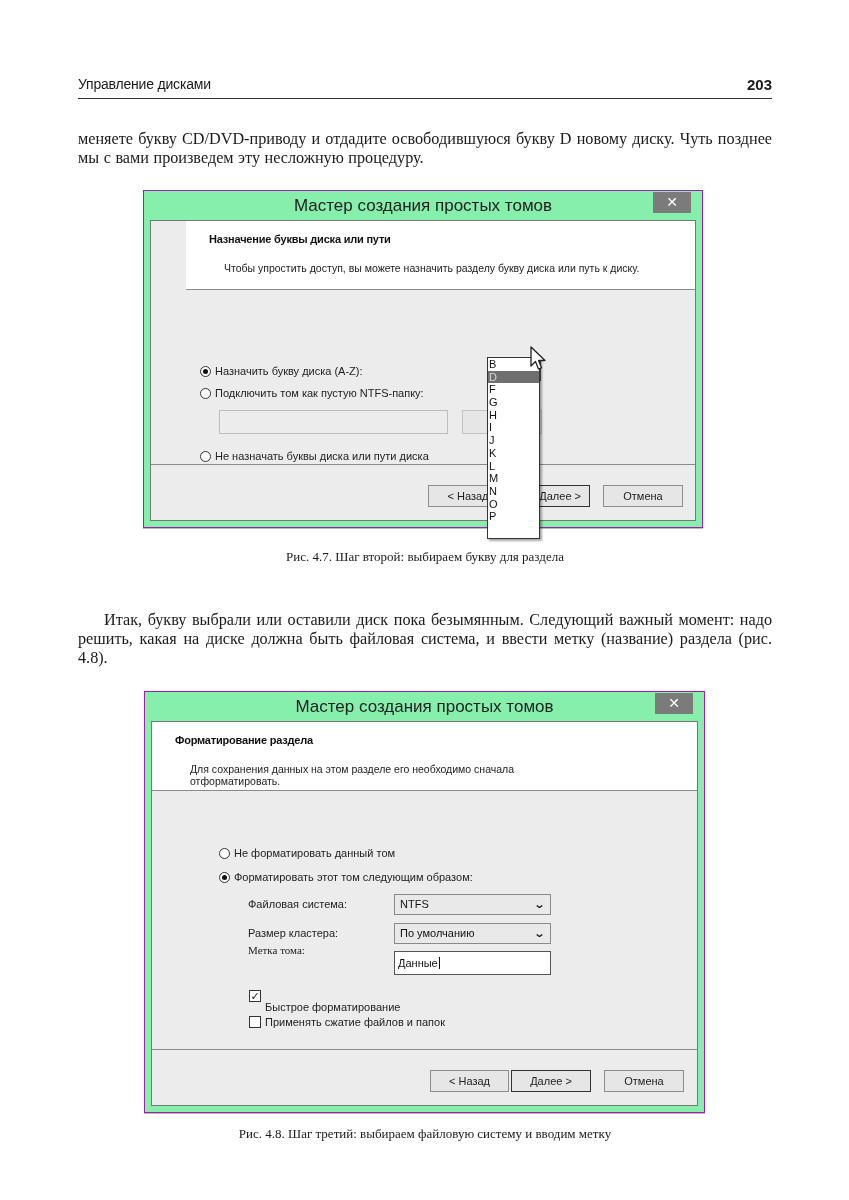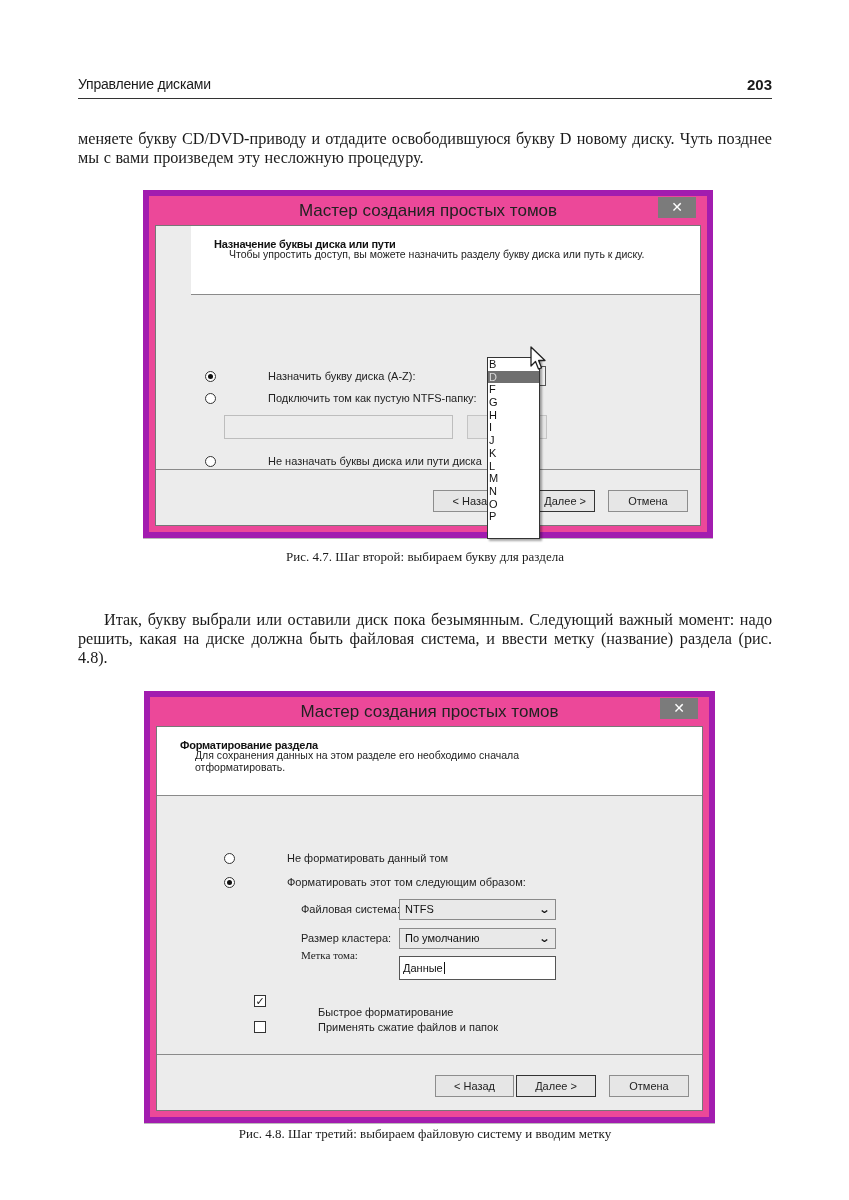--- a/index.html
+++ b/index.html
@@ -11,30 +11,30 @@
   
   #running-head { left:78px; top:76px; width:694px; height:22px; border-bottom:1.5px solid #333; }
   #running-head .title { position:absolute; left:0; top:0; font-size:14px; letter-spacing:-0.2px; }
   #running-head .pnum { position:absolute; right:0; top:0; font-size:15px; font-weight:bold; }
 
   .para { font-size:16.2px; line-height:19px; text-align:justify; color:#1a1a1a; word-spacing:0.5px; }
   .caption { font-size:13px; text-align:center; color:#1a1a1a; }
   .caption b { font-weight:normal; }
 
   
-  .win { background:#ec4899; border:6px solid #a21caf; box-shadow:0 1px 0 #bbb; }
+  .win { background:#86efac; border:1px solid #a21caf; box-shadow:0 1px 0 #bbb; }
   .win .titlebar { position:absolute; left:0; right:0; top:0; height:28px; text-align:center; font-size:17px; color:#222; line-height:30px; }
   .win .close { position:absolute; top:1px; width:38px; height:21px; background:#7b7b7b; color:#fff; font-size:14px; line-height:20px; text-align:center; font-weight:bold; }
   .win .client { position:absolute; left:6px; right:6px; top:29px; bottom:6px; background:#ececec; border:1px solid #777; }
   .win .header { position:absolute; left:0; right:0; top:0; background:#fff; border-bottom:1px solid #8a8a8a; }
   .win .header .h-title { position:absolute; left:23px; top:12px; font-size:11px; font-weight:bold; color:#111; letter-spacing:-0.2px; }
-  .win .header .h-desc { position:absolute; left:38px; top:22px; font-size:10.5px; color:#222; line-height:12px; width:480px; }
+  .win .header .h-desc { position:absolute; left:38px; top:41px; font-size:10.5px; color:#222; line-height:12px; width:480px; }
   .win .footer-sep { position:absolute; left:0; right:0; height:0; border-top:1px solid #8a8a8a; }
 
-  .lbl { font-size:11px; color:#222; white-space:nowrap;margin-left:48px; }
+  .lbl { font-size:11px; color:#222; white-space:nowrap; }
   .radio { width:11px; height:11px; border:1px solid #333; border-radius:50%; background:#fff; box-sizing:border-box; }
   .radio.on::after { content:""; position:absolute; left:2px; top:2px; width:5px; height:5px; border-radius:50%; background:#111; }
   .chk { width:12px; height:12px; border:1px solid #333; background:#fff; box-sizing:border-box; font-size:11px; line-height:10px; text-align:center; color:#111; font-weight:bold; }
   .btn { height:22px; border:1px solid #8d8d8d; background:#e6e6e6; box-sizing:border-box; font-size:11px; text-align:center; line-height:20px; color:#222; }
   .btn.default { border:1px solid #333; }
   .select { height:21px; border:1px solid #8a8a8a; background:#e9e9e9; box-sizing:border-box; font-size:11px; line-height:19px; padding-left:5px; color:#111; }
   .select .chev { position:absolute; right:6px; top:0; font-size:11px; transform:scaleX(1.3); font-weight:bold; }
   .textbox { height:24px; border:1px solid #555; background:#fff; box-sizing:border-box; font-size:11px; line-height:22px; padding-left:3px; color:#111; }
 
   

